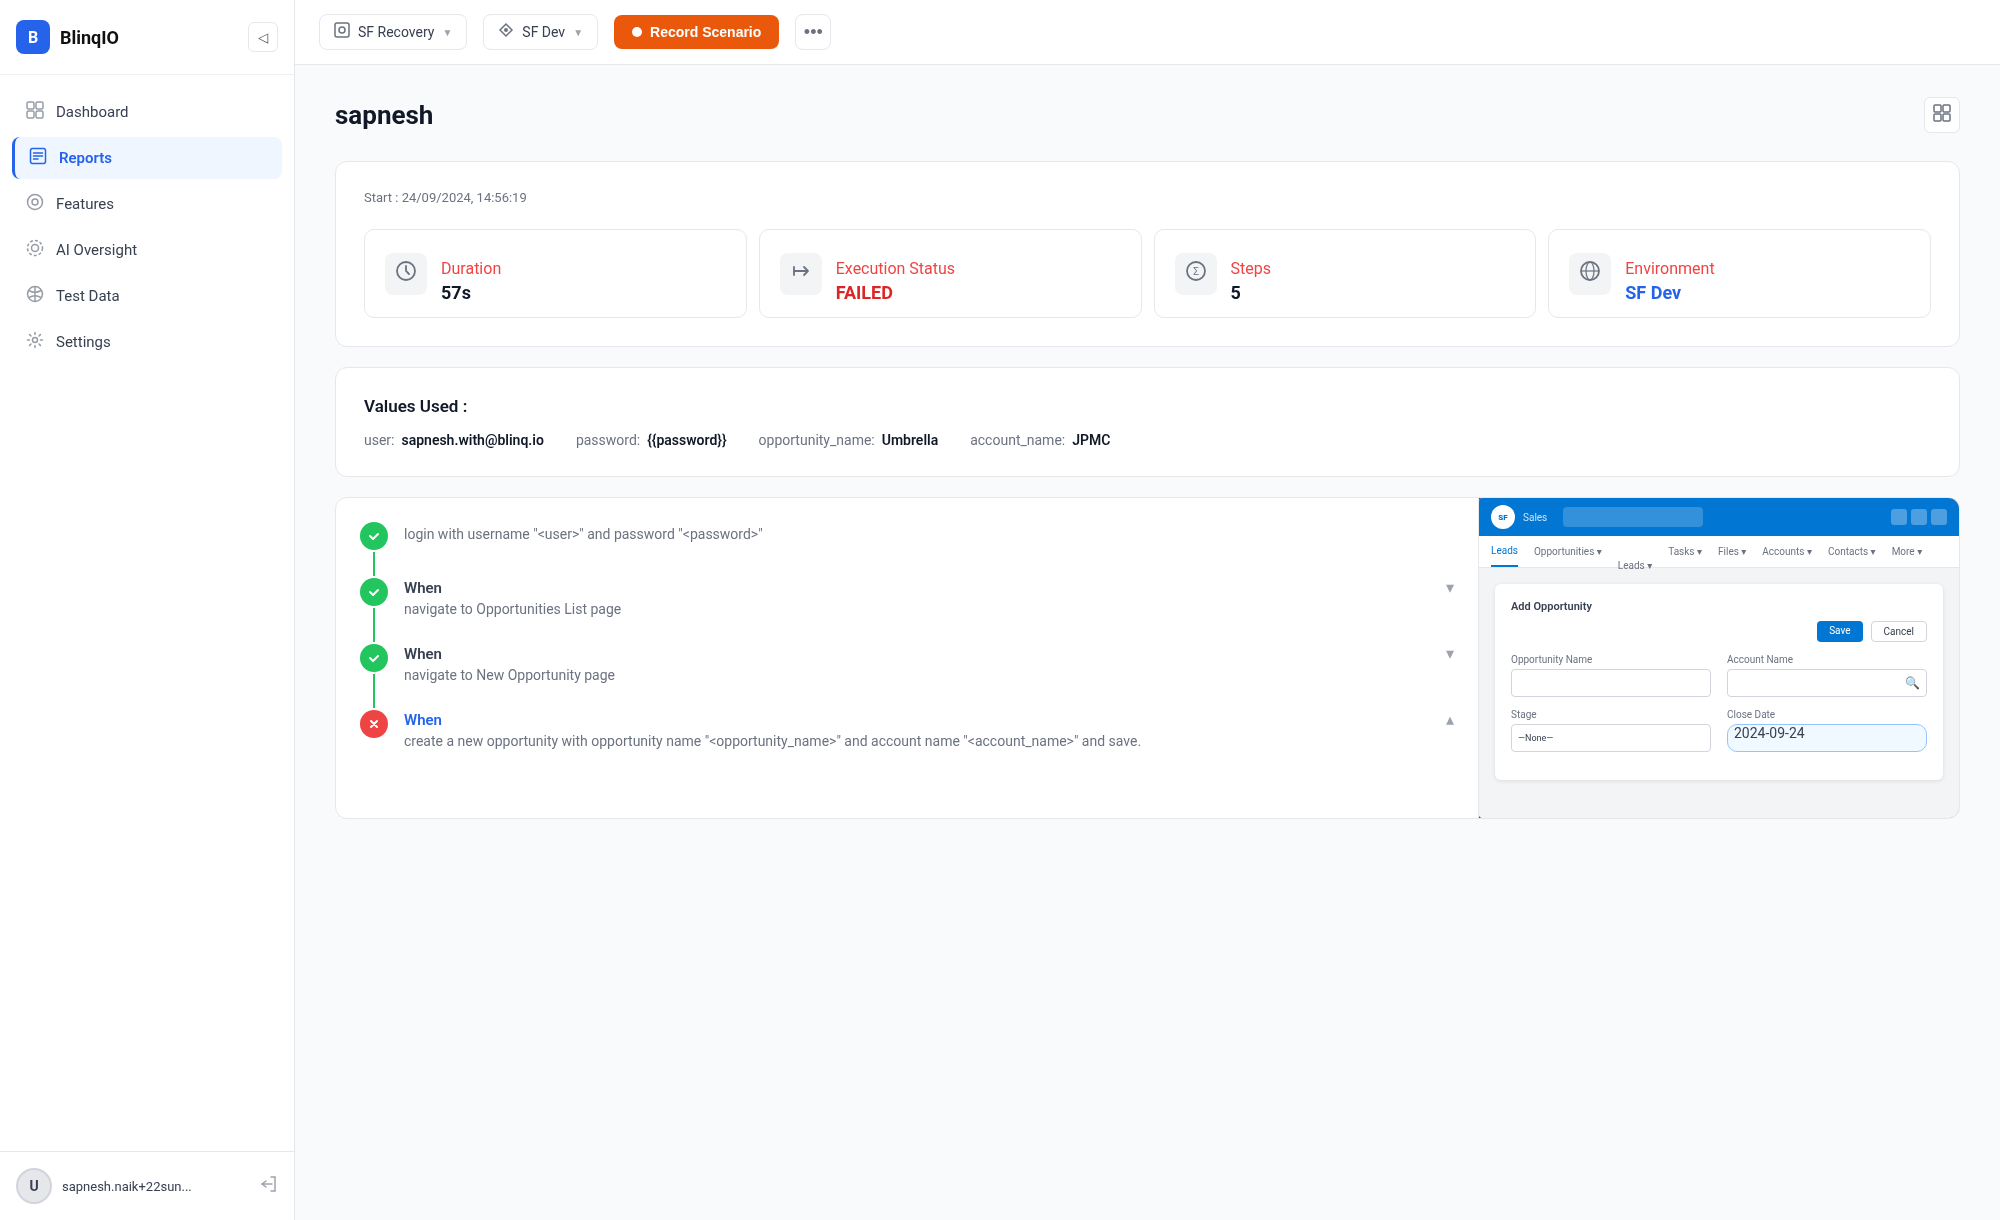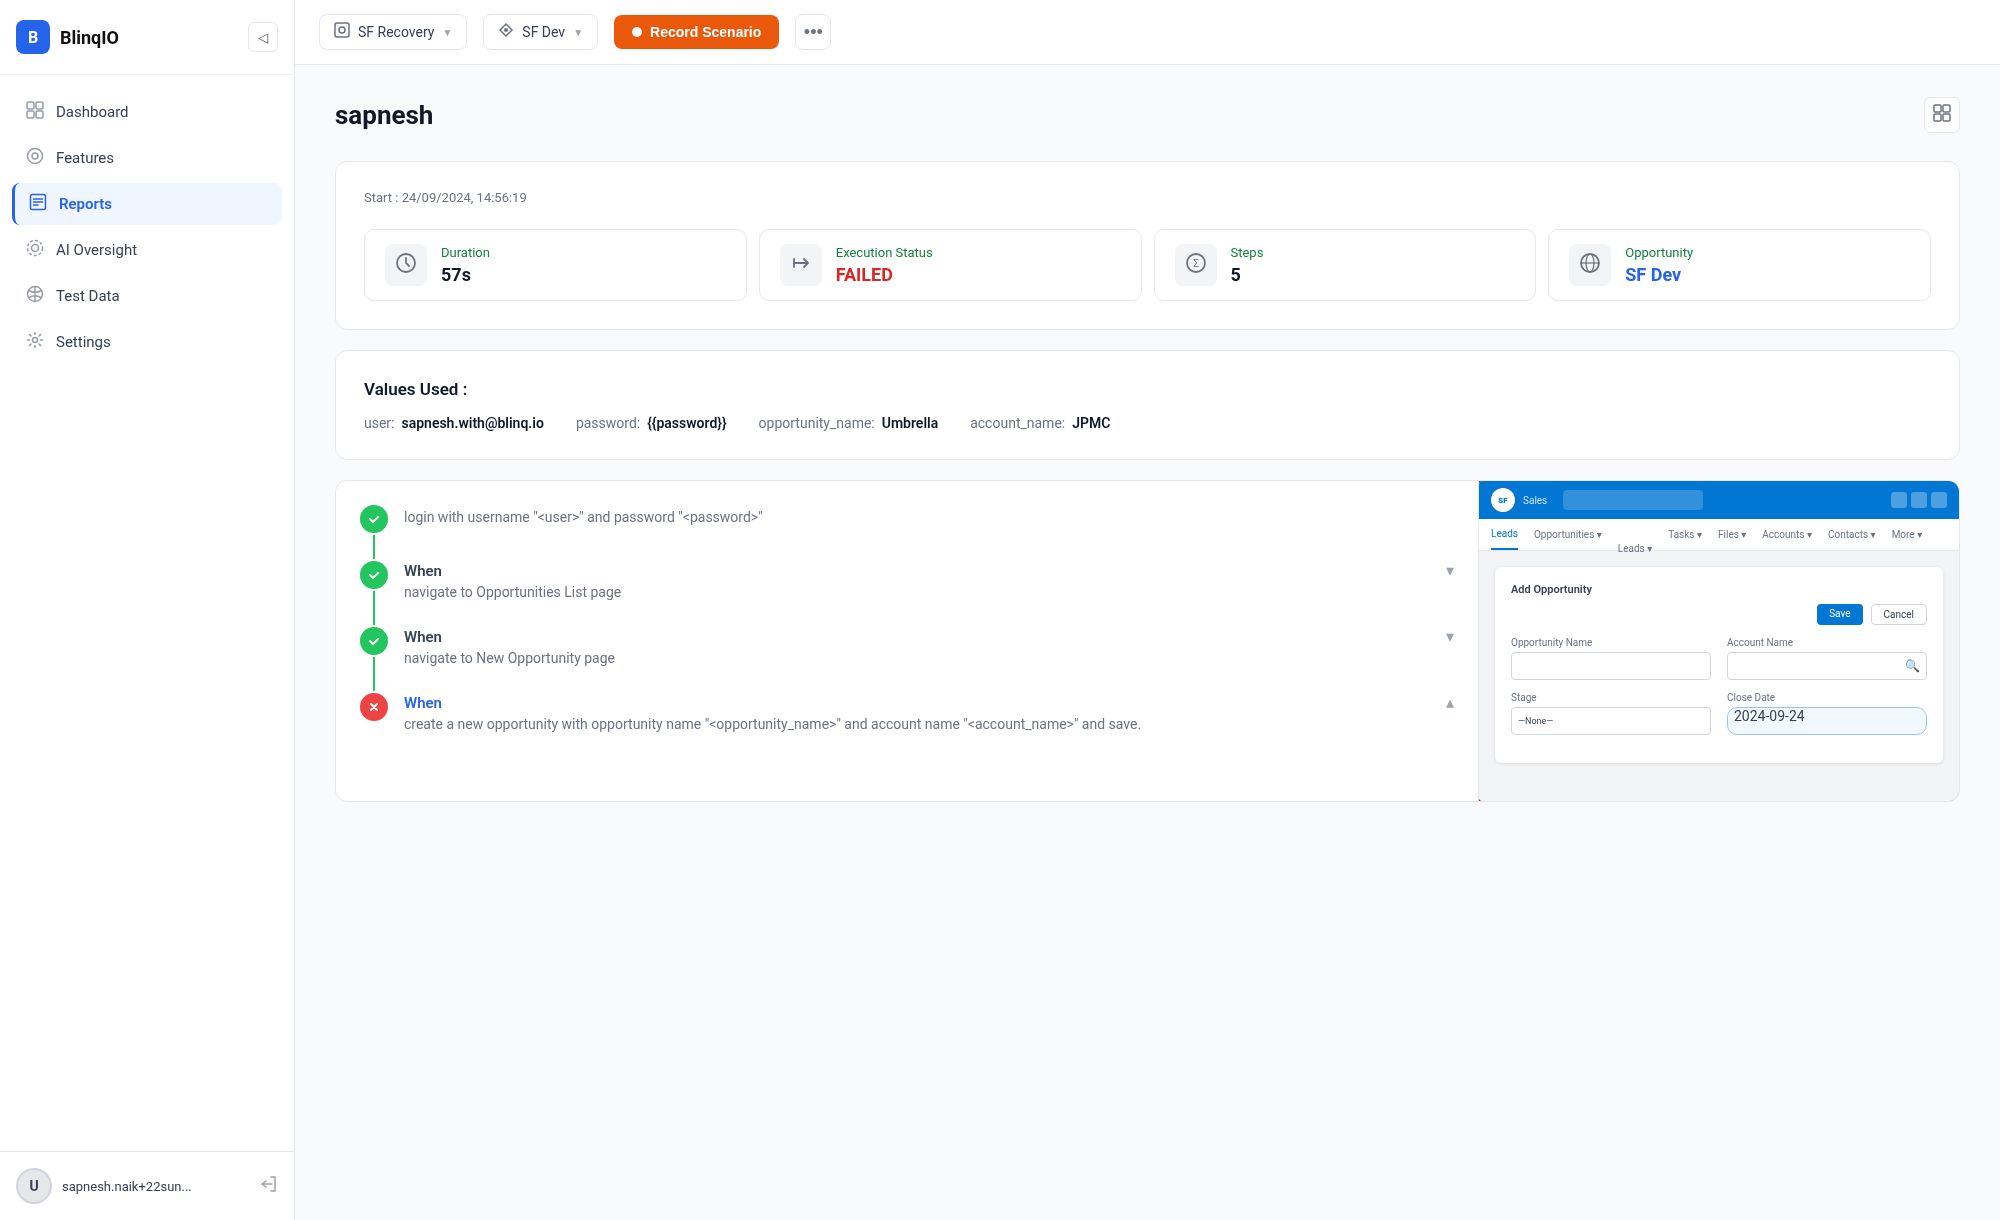--- a/index.html
+++ b/index.html
@@ -250,23 +250,24 @@
       width: 42px;
       height: 42px;
       border-radius: 8px;
       background: #f3f4f6;
       display: flex;
       align-items: center;
       justify-content: center;
       font-size: 20px;
     }
     .stat-label {
-      font-size: 13px;
-      color: #15803d;
+      font-size: 16px;
+      color: #ef4444;
       margin-bottom: 4px;
+      margin-top: 15px;
     }
     .stat-value {
       font-size: 18px;
       font-weight: 700;
       color: #111827;
     }
     .stat-value.failed { color: #dc2626; }
     .stat-value.link { color: #2563eb; text-decoration: none; }
 
     
@@ -489,39 +490,39 @@
       <span class="nav-icon">
         <svg width="18" height="18" viewBox="0 0 18 18" fill="none" xmlns="http://www.w3.org/2000/svg">
           <rect x="1" y="1" width="7" height="7" rx="1.5" stroke="#6b7280" stroke-width="1.5"></rect>
           <rect x="10" y="1" width="7" height="7" rx="1.5" stroke="#6b7280" stroke-width="1.5"></rect>
           <rect x="1" y="10" width="7" height="7" rx="1.5" stroke="#6b7280" stroke-width="1.5"></rect>
           <rect x="10" y="10" width="7" height="7" rx="1.5" stroke="#6b7280" stroke-width="1.5"></rect>
         </svg>
       </span>
       <span>Dashboard</span>
     </div>
-    <div class="nav-item">
-      <span class="nav-icon">
-        <svg width="18" height="18" viewBox="0 0 18 18" fill="none">
-          <circle cx="9" cy="9" r="7.5" stroke="#6b7280" stroke-width="1.5"></circle>
-          <circle cx="9" cy="9" r="3" stroke="#6b7280" stroke-width="1.5"></circle>
-        </svg>
-      </span>
-      <span>Features</span>
-    </div>
     <div class="nav-item active">
       <span class="nav-icon">
         <svg width="18" height="18" viewBox="0 0 18 18" fill="none">
           <rect x="1.5" y="1.5" width="15" height="15" rx="2" stroke="#2563eb" stroke-width="1.5"></rect>
           <line x1="4.5" y1="6" x2="13.5" y2="6" stroke="#2563eb" stroke-width="1.5" stroke-linecap="round"></line>
           <line x1="4.5" y1="9" x2="13.5" y2="9" stroke="#2563eb" stroke-width="1.5" stroke-linecap="round"></line>
           <line x1="4.5" y1="12" x2="9" y2="12" stroke="#2563eb" stroke-width="1.5" stroke-linecap="round"></line>
         </svg>
       </span>
       <span>Reports</span>
+    </div>
+    <div class="nav-item">
+      <span class="nav-icon">
+        <svg width="18" height="18" viewBox="0 0 18 18" fill="none">
+          <circle cx="9" cy="9" r="7.5" stroke="#6b7280" stroke-width="1.5"></circle>
+          <circle cx="9" cy="9" r="3" stroke="#6b7280" stroke-width="1.5"></circle>
+        </svg>
+      </span>
+      <span>Features</span>
     </div>
     <div class="nav-item">
       <span class="nav-icon">
         <svg width="18" height="18" viewBox="0 0 18 18" fill="none">
           <circle cx="9" cy="9" r="3.5" stroke="#6b7280" stroke-width="1.5"></circle>
           <circle cx="9" cy="9" r="7.5" stroke="#6b7280" stroke-width="1.5" stroke-dasharray="3 2"></circle>
         </svg>
       </span>
       <span>AI Oversight</span>
     </div>
@@ -666,21 +667,21 @@
           <div class="stat-icon-wrap">
             <span>
               <svg width="22" height="22" viewBox="0 0 22 22" fill="none">
                 <circle cx="11" cy="11" r="9" stroke="#6b7280" stroke-width="1.8"></circle>
                 <ellipse cx="11" cy="11" rx="4" ry="9" stroke="#6b7280" stroke-width="1.2"></ellipse>
                 <line x1="2" y1="11" x2="20" y2="11" stroke="#6b7280" stroke-width="1.2"></line>
               </svg>
             </span>
           </div>
           <div>
-            <div class="stat-label">Opportunity</div>
+            <div class="stat-label">Environment</div>
             <div class="stat-value link">SF Dev</div>
           </div>
         </div>
       </div>
     </div>
 
     <div class="card">
       <div class="card-title" style="margin-bottom:16px;">Values Used :</div>
       <div class="values-row">
         <div class="value-item">

